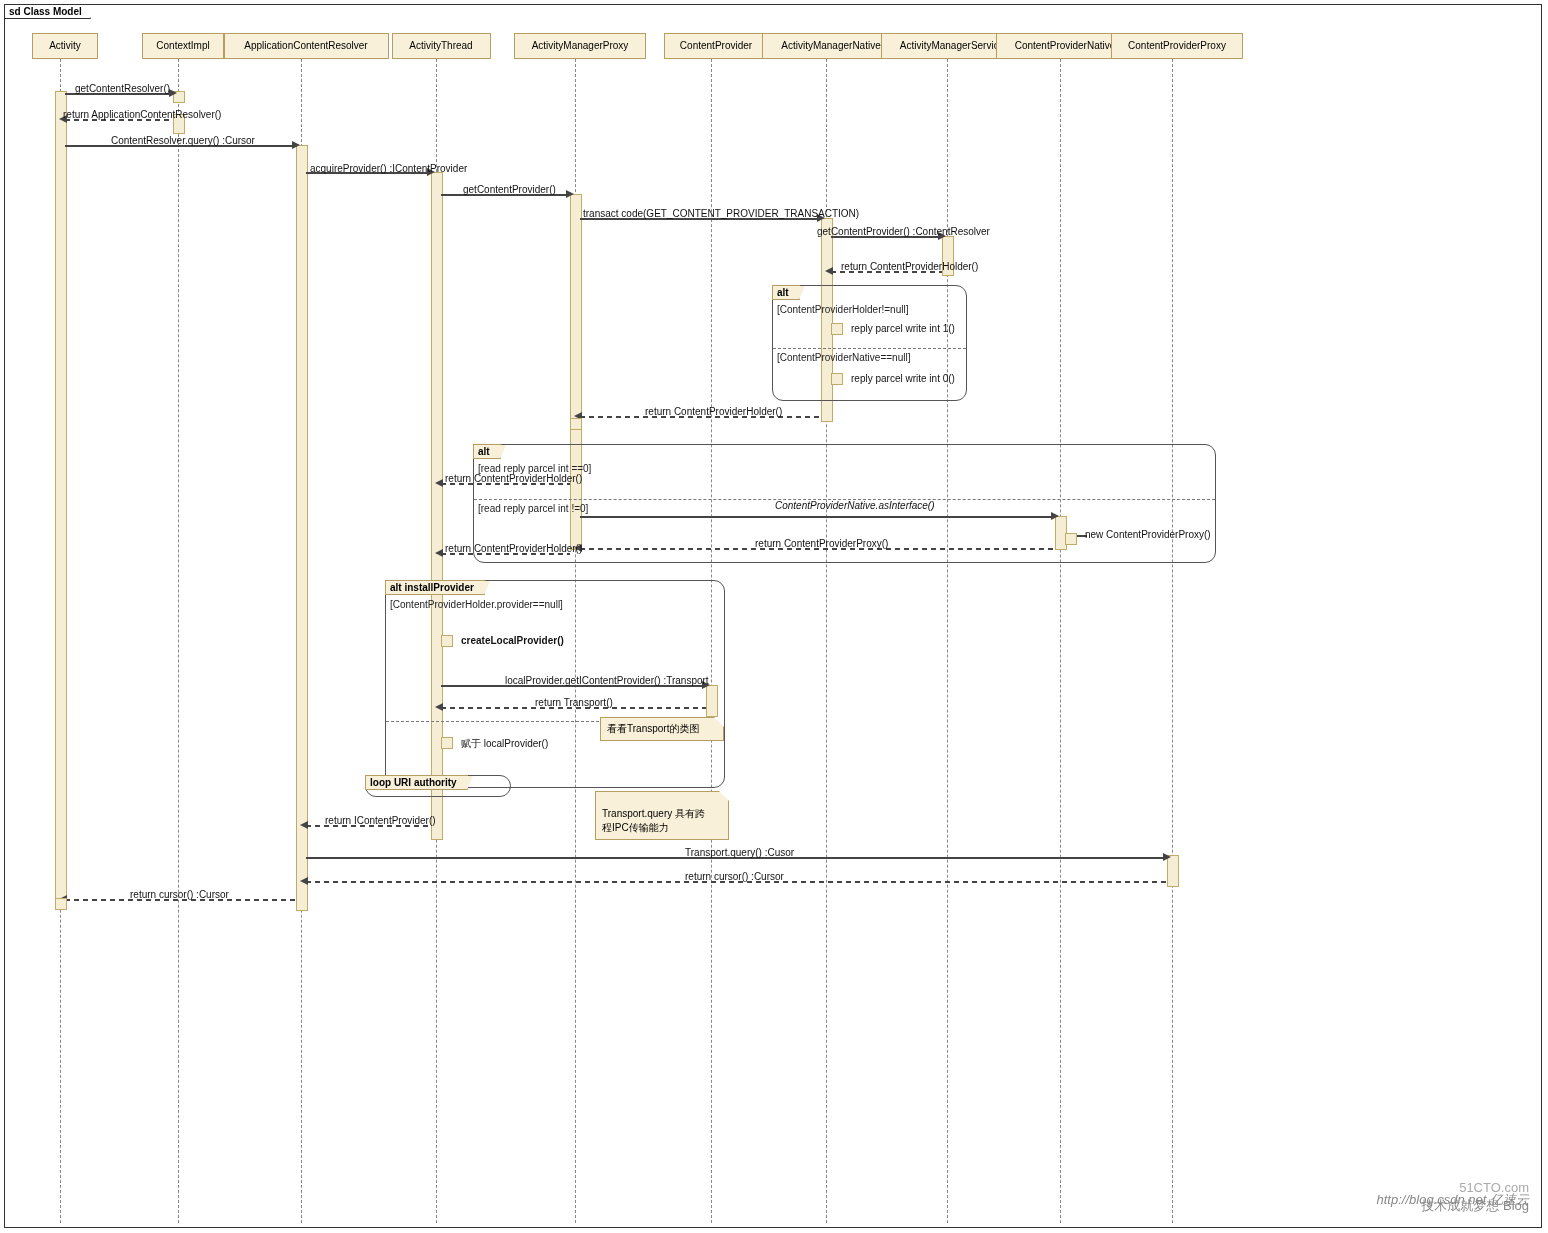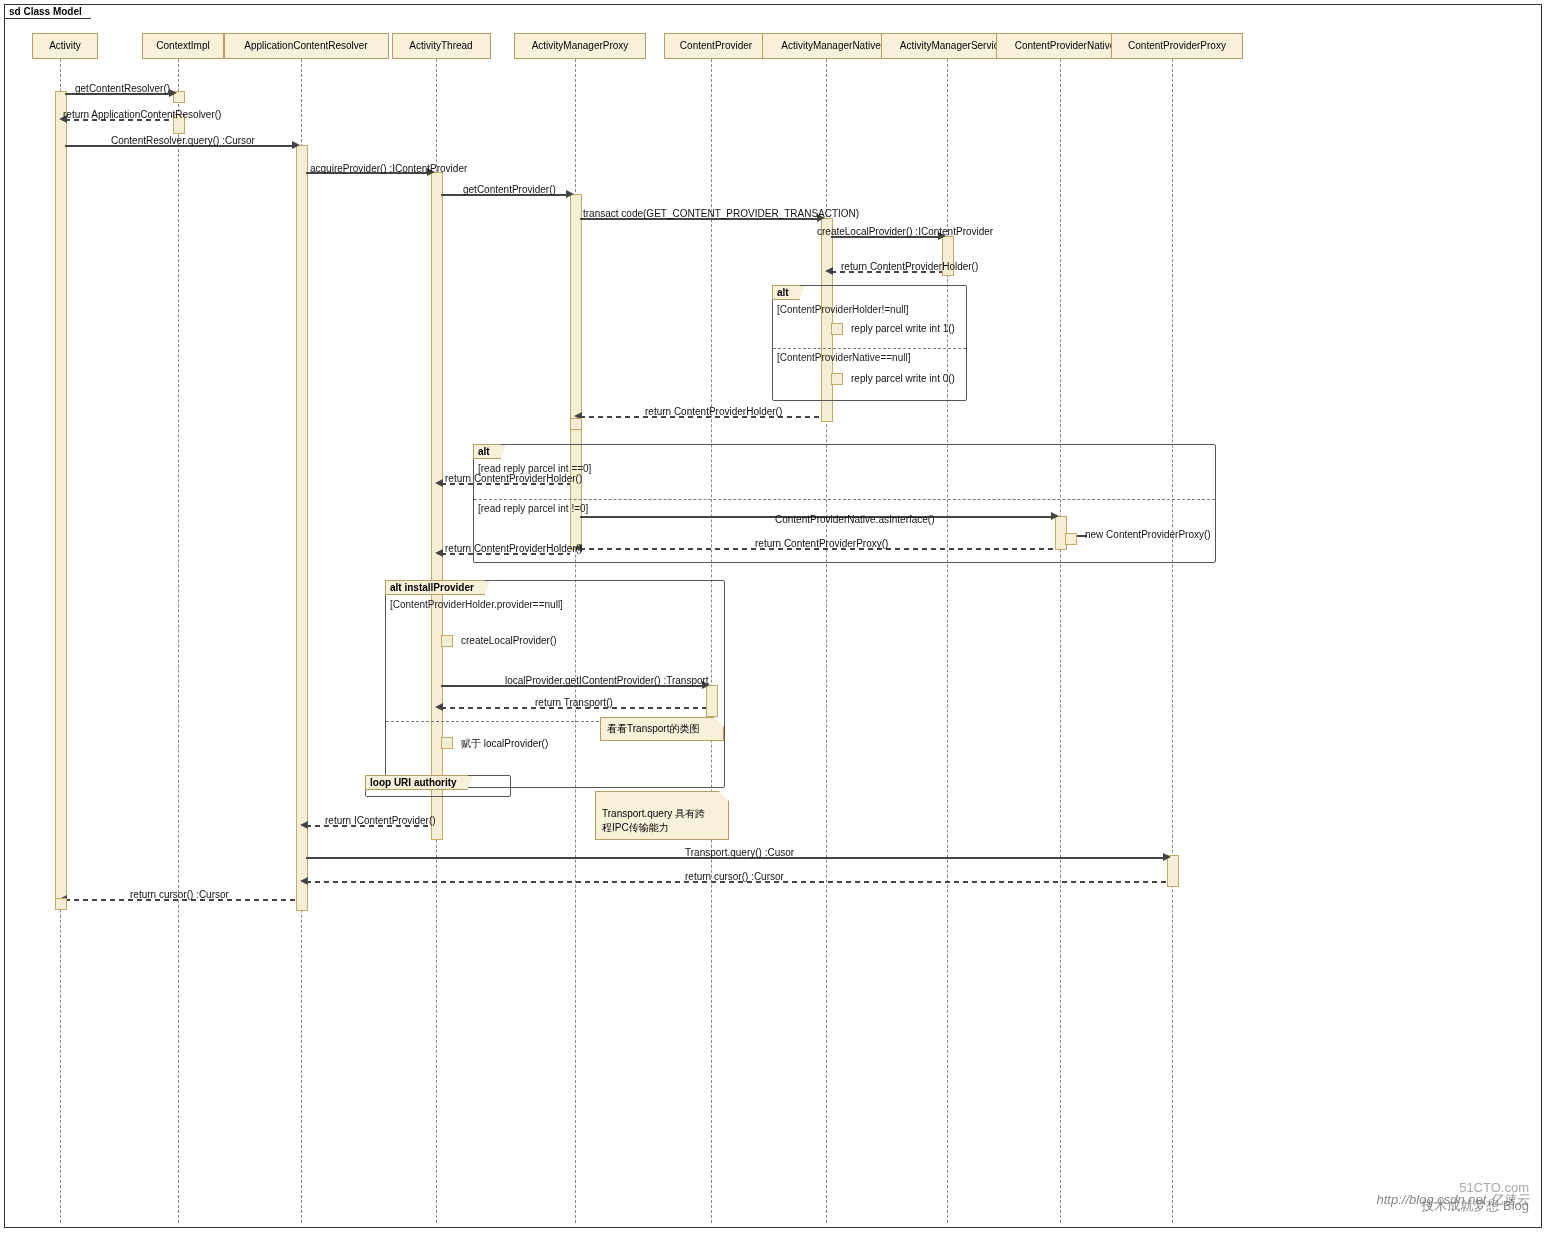--- a/index.html
+++ b/index.html
@@ -8,21 +8,21 @@
   .frame-label::after { content:""; position:absolute; right:-6px; top:0; width:0; height:0; border-top:14px solid #fff; border-right:6px solid transparent; }
   .participant { position:absolute; top:28px; height:24px; background:#F8F0D8; border:1px solid #B59E62; text-align:center; line-height:24px; padding:0 4px; white-space:nowrap; font-size:10px; }
   .lifeline { position:absolute; top:54px; bottom:4px; border-left:1.5px dashed #888; width:0; }
   .act { position:absolute; width:10px; background:#F6EED4; border:1px solid #C2AA6A; }
   .msg { position:absolute; height:1.5px; background:#444; }
   .msg.dash { background:
     repeating-linear-gradient(90deg,#444,#444 5px,transparent 5px,transparent 9px); }
   .msg-label { position:absolute; font-size:10px; white-space:nowrap; color:#111; }
   .arrow-r { position:absolute; width:0; height:0; border-top:4px solid transparent; border-bottom:4px solid transparent; border-left:8px solid #444; }
   .arrow-l { position:absolute; width:0; height:0; border-top:4px solid transparent; border-bottom:4px solid transparent; border-right:8px solid #444; }
-  .altbox { position:absolute; border:1.5px solid #555; border-radius:2px; }
+  .altbox { position:absolute; border:1.5px solid #555; border-radius:11px; }
   .altlabel { position:absolute; top:-1px; left:-1px; background:#F8F0D8; border:1px solid #B59E62; padding:1px 10px 1px 4px; font-size:10px; font-weight:bold; }
   .altlabel::after { content:""; position:absolute; right:-6px; top:0; width:0;height:0; border-top:14px solid #F8F0D8; border-right:6px solid transparent; }
   .guard { position:absolute; font-size:10px; color:#222; }
   .hr-dash { position:absolute; left:0; right:0; border-top:1.2px dashed #777; }
   .selfsq { position:absolute; width:10px; height:10px; background:#F6EED4; border:1px solid #C2AA6A; }
   .note { position:absolute; background:#F8F0D8; border:1px solid #B59E62; padding:4px 6px; font-size:10px; }
   .note::after { content:""; position:absolute; top:-1px; right:-1px; width:0; height:0; border-top:10px solid #fff; border-left:10px solid transparent; }
   .note::before { content:""; position:absolute; top:-1px; right:-1px; width:0; height:0; border-top:10px solid #B59E62; border-left:10px solid transparent; z-index:-1; }
   .watermark1 { position:absolute; right:12px; bottom:32px; color:#aaa; font-size:13px; }
   .watermark2 { position:absolute; right:12px; bottom:12px; color:#888; font-size:13px; }
@@ -88,21 +88,21 @@
   <div class="msg" style="left:436px; top:189px; width:129px;"></div>
   <div class="arrow-r" style="left:561px; top:185px;"></div>
   <div class="msg-label" style="left:458px; top:179px;">getContentProvider()</div>
 
   <div class="msg" style="left:575px; top:213px; width:241px;"></div>
   <div class="arrow-r" style="left:812px; top:209px;"></div>
   <div class="msg-label" style="left:578px; top:203px;">transact code(GET_CONTENT_PROVIDER_TRANSACTION)</div>
 
   <div class="msg" style="left:826px; top:231px; width:111px;"></div>
   <div class="arrow-r" style="left:933px; top:227px;"></div>
-  <div class="msg-label" style="left:812px; top:221px;">createLocalProvider() :IContentProvider</div>
+  <div class="msg-label" style="left:812px; top:221px;">getContentProvider() :ContentResolver</div>
 
   <div class="msg dash" style="left:826px; top:266px; width:111px;"></div>
   <div class="arrow-l" style="left:820px; top:262px;"></div>
   <div class="msg-label" style="left:836px; top:256px;">return ContentProviderHolder()</div>
 
   <div class="altbox" style="left:767px; top:280px; width:193px; height:114px;">
     <div class="altlabel">alt</div>
     <div class="guard" style="top:18px; left:4px;">[ContentProviderHolder!=null]</div>
     <div class="hr-dash" style="top:62px;"></div>
     <div class="guard" style="top:66px; left:4px;">[ContentProviderNative==null]</div>
@@ -123,41 +123,41 @@
     <div class="hr-dash" style="top:54px;"></div>
     <div class="guard" style="top:58px; left:4px;">[read reply parcel int !=0]</div>
   </div>
 
   <div class="msg dash" style="left:436px; top:478px; width:129px;"></div>
   <div class="arrow-l" style="left:430px; top:474px;"></div>
   <div class="msg-label" style="left:440px; top:468px;">return ContentProviderHolder()</div>
 
   <div class="msg" style="left:575px; top:511px; width:475px;"></div>
   <div class="arrow-r" style="left:1046px; top:507px;"></div>
-  <div class="msg-label" style="left:770px; top:509px;">ContentProviderNative.asInterface()</div>
+  <div class="msg-label" style="left:770px; top:495px;font-style:italic;">ContentProviderNative.asInterface()</div>
 
   <div class="msg" style="left:1060px; top:530px; width:22px;"></div>
   <div class="selfsq" style="left:1060px; top:528px;"></div>
   <div class="msg-label" style="left:1080px; top:524px;">new ContentProviderProxy()</div>
 
   <div class="msg dash" style="left:575px; top:543px; width:475px;"></div>
   <div class="arrow-l" style="left:569px; top:539px;"></div>
   <div class="msg-label" style="left:750px; top:533px;">return ContentProviderProxy()</div>
 
   <div class="msg dash" style="left:436px; top:548px; width:129px;"></div>
   <div class="arrow-l" style="left:430px; top:544px;"></div>
   <div class="msg-label" style="left:440px; top:538px;">return ContentProviderHolder()</div>
 
   <div class="altbox" style="left:380px; top:575px; width:338px; height:206px;">
     <div class="altlabel">alt installProvider</div>
     <div class="guard" style="top:18px; left:4px;">[ContentProviderHolder.provider==null]</div>
     <div class="hr-dash" style="top:140px;"></div>
   </div>
   <div class="selfsq" style="left:436px; top:630px;"></div>
-  <div class="msg-label" style="left:456px; top:630px;">createLocalProvider()</div>
+  <div class="msg-label" style="left:456px; top:630px;font-weight:bold;">createLocalProvider()</div>
 
   <div class="msg" style="left:436px; top:680px; width:265px;"></div>
   <div class="arrow-r" style="left:697px; top:676px;"></div>
   <div class="msg-label" style="left:500px; top:670px;">localProvider.getIContentProvider() :Transport</div>
 
   <div class="msg dash" style="left:436px; top:702px; width:265px;"></div>
   <div class="arrow-l" style="left:430px; top:698px;"></div>
   <div class="msg-label" style="left:530px; top:692px;">return Transport()</div>
 
   <div class="note" style="left:595px; top:712px; width:110px;">

